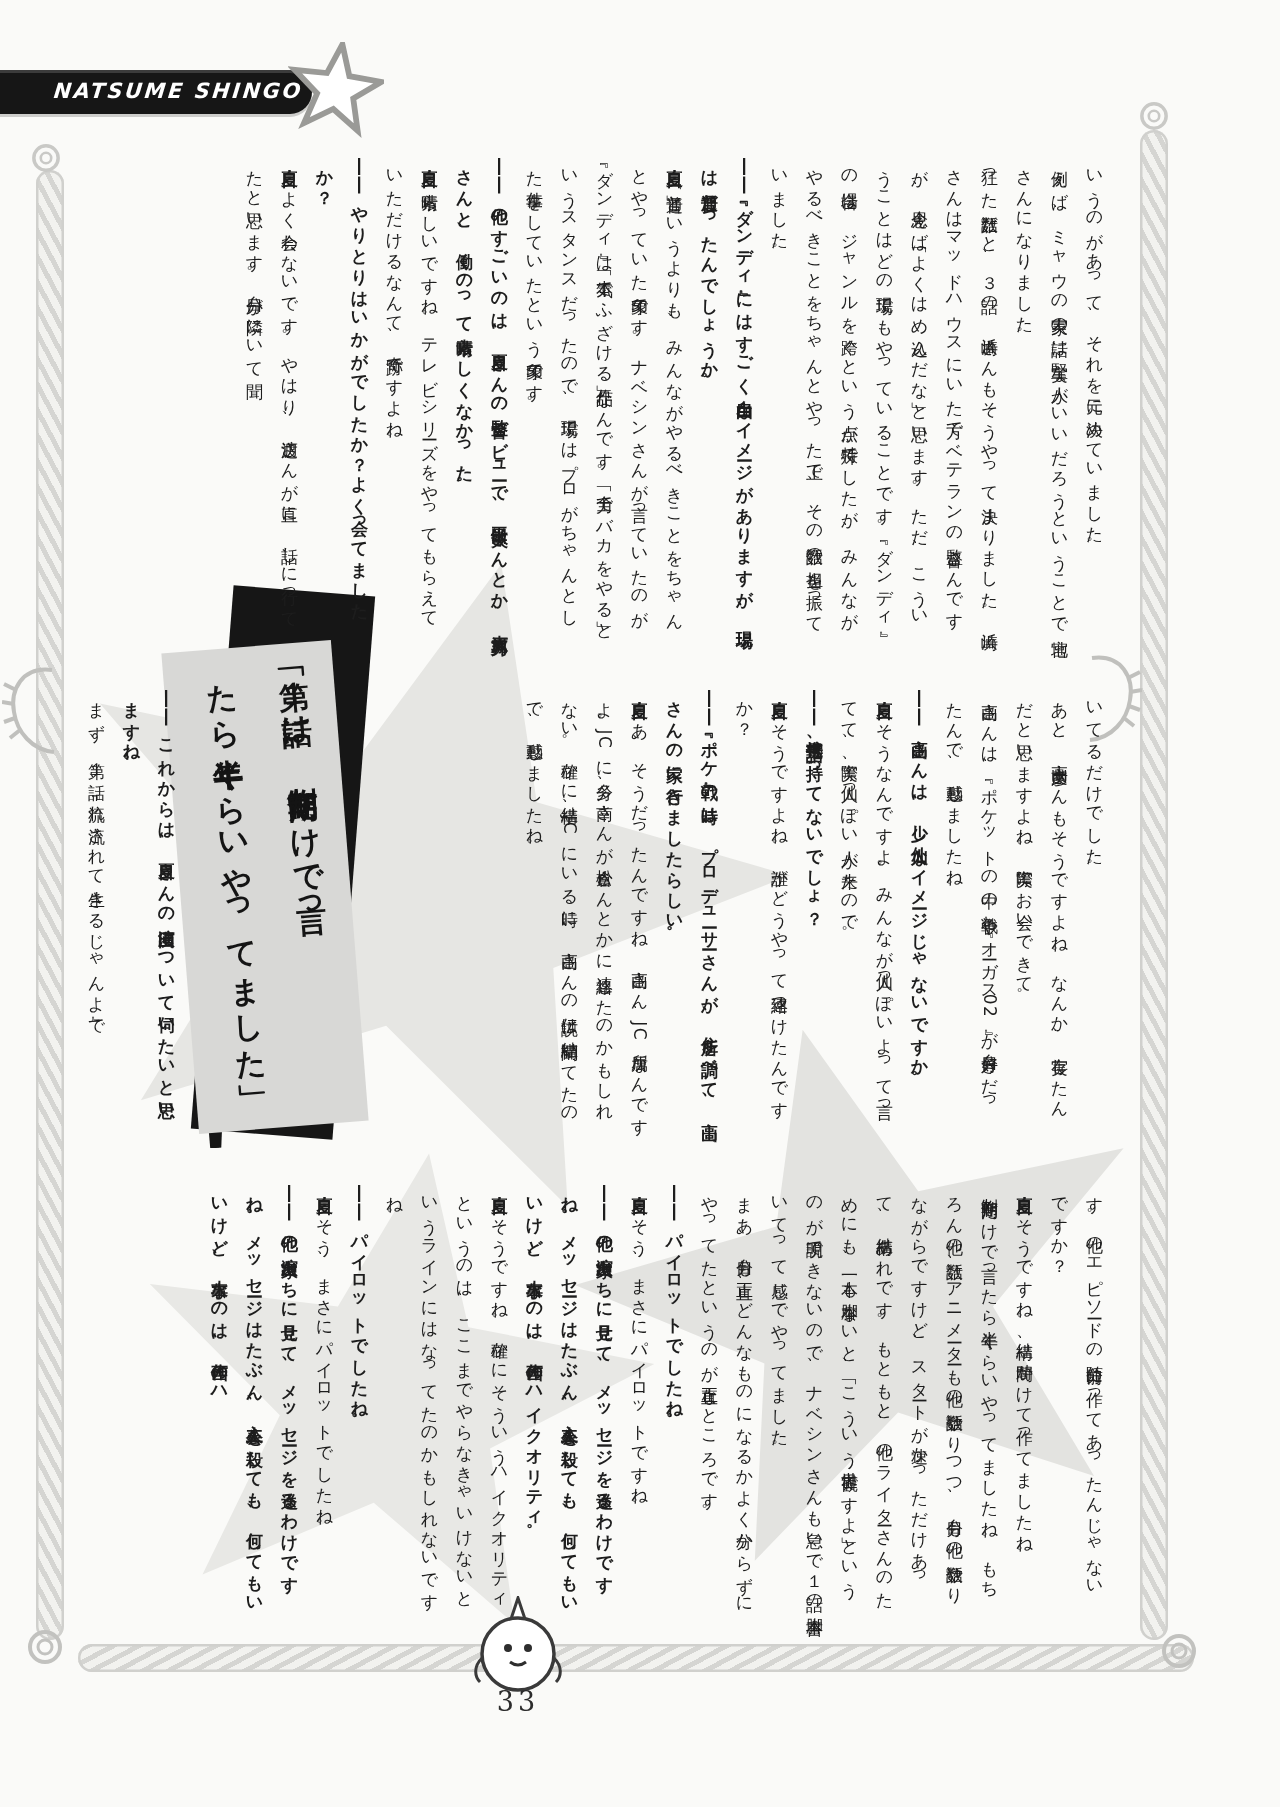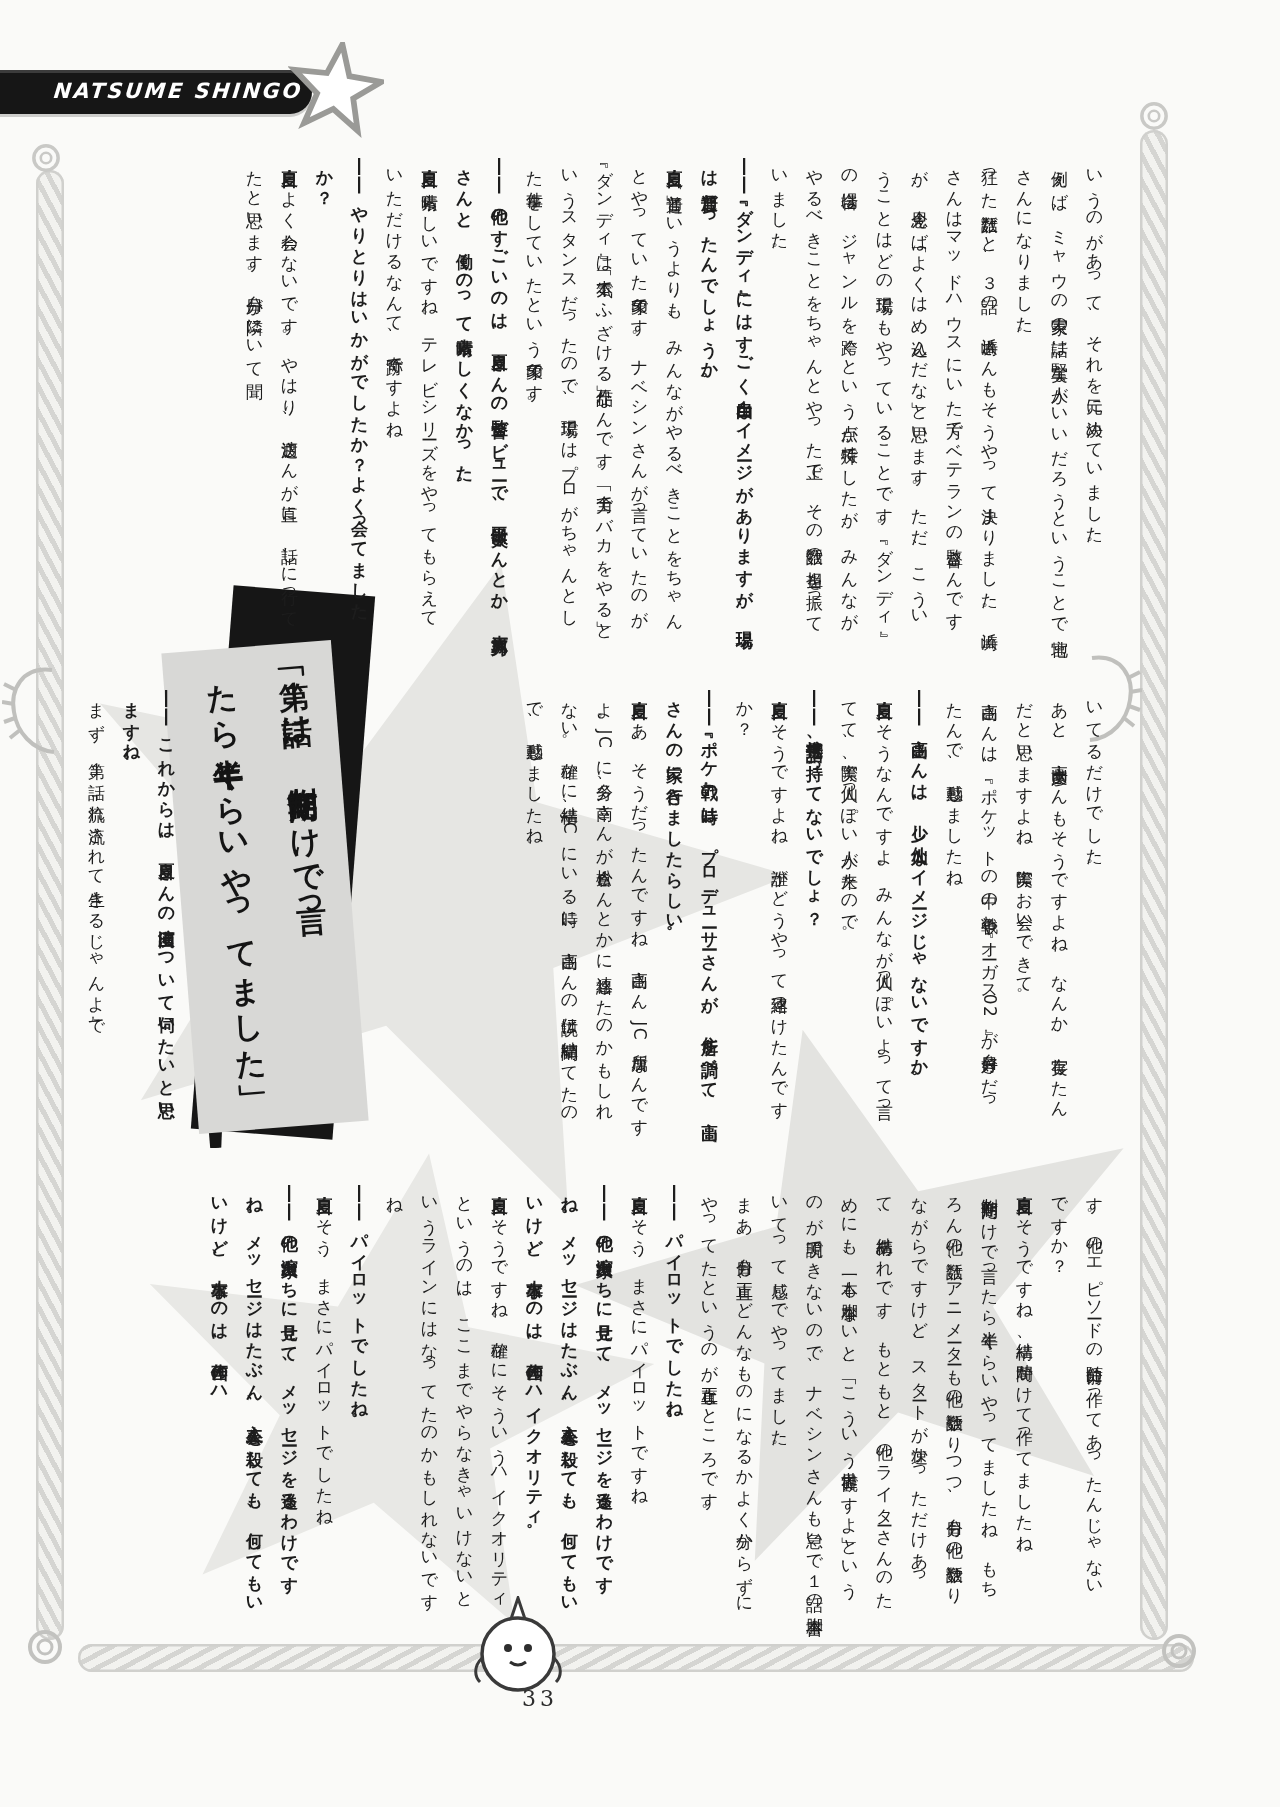--- a/index.html
+++ b/index.html
@@ -57,23 +57,23 @@
     writing-mode:vertical-rl;text-orientation:mixed;
     padding:14px 0 0 0;box-sizing:border-box;
     display:block;
   }
   .quote-line{
     font-size:30px;font-weight:bold;letter-spacing:2px;line-height:62px;
     color:#141414;margin:0 10px 0 0;
   }
   
   .page-number{
-    position:absolute;left:478px;top:1686px;width:80px;text-align:right;
+    position:absolute;left:478px;top:1686px;width:80px;text-align:center;
     font-family:"DejaVu Serif","Liberation Serif",serif;
-    font-size:22px;letter-spacing:4px;color:#2c2c2c;z-index:7;
+    font-size:27px;letter-spacing:4px;color:#2c2c2c;z-index:7;
   }
 </style>
 <title>NATSUME SHINGO</title></head>
 <body>
 
 <div class="star-wm" style="left:30px;top:540px;width:780px;height:700px;background:#e6e6e3;transform:rotate(14deg);"></div>
 <div class="star-wm" style="left:560px;top:1010px;width:620px;height:580px;background:#e3e3e0;transform:rotate(-14deg);"></div>
 <div class="star-wm" style="left:110px;top:1140px;width:560px;height:520px;background:#e8e8e5;transform:rotate(9deg);"></div>
 
 <div class="rope rope-v" style="left:36px;top:170px;height:1470px;"></div>

